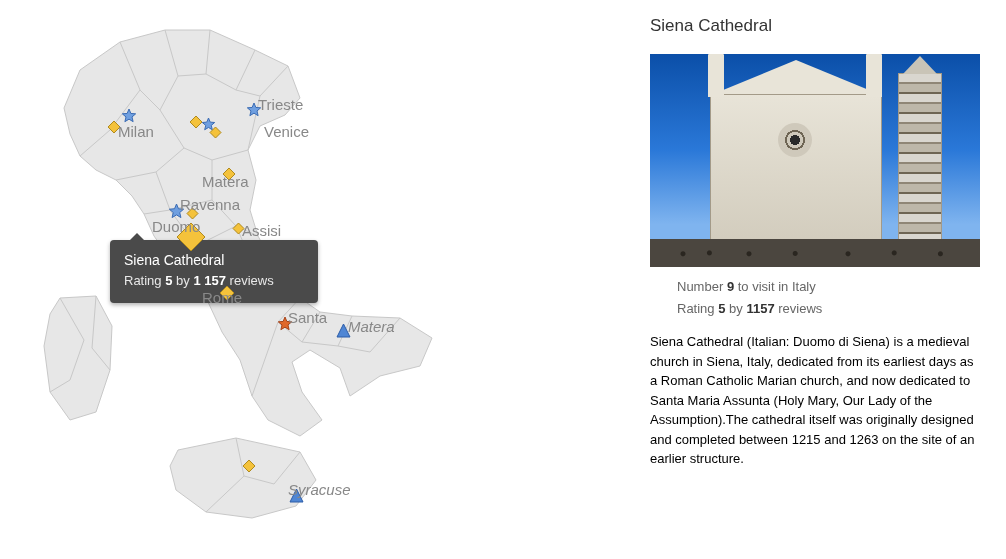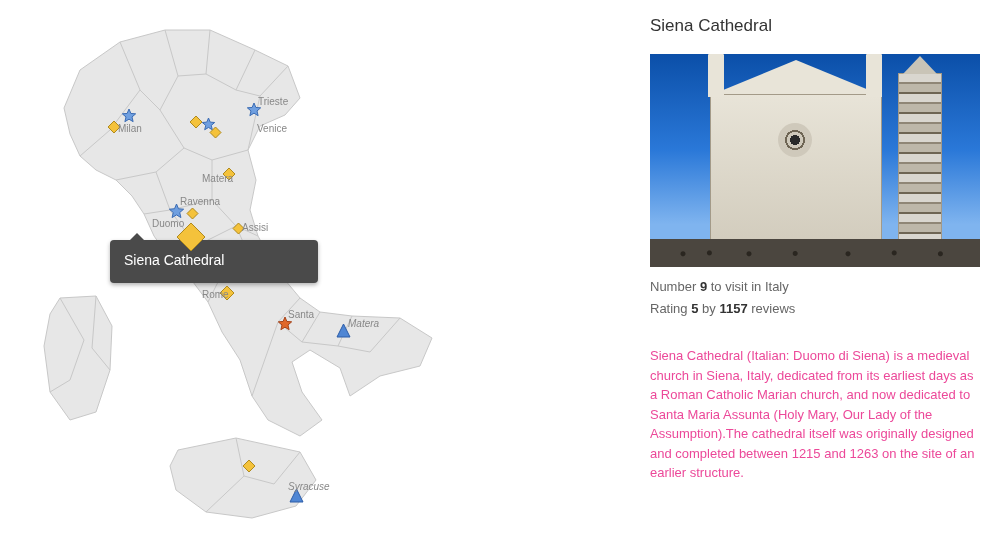--- a/index.html
+++ b/index.html
@@ -34,21 +34,21 @@
     position: absolute;
     transform: translate(-50%, -50%);
     cursor: pointer;
   }
   .marker .shape {
     display: block;
   }
   .marker-label {
     position: absolute;
     white-space: nowrap;
-    font-size: 10px;
+    font-size: 15px;
     color: #888;
     pointer-events: none;
   }
   .tooltip {
     position: absolute;
     background: #4a4a4a;
     color: #e8e8e8;
     border-radius: 4px;
     padding: 10px 14px 12px 14px;
     box-shadow: 0 2px 4px rgba(0,0,0,.3);
@@ -124,23 +124,23 @@
     background:
       radial-gradient(circle at 10% 60%, #2a2620 0 2px, transparent 3px),
       radial-gradient(circle at 18% 55%, #2a2620 0 2px, transparent 3px),
       radial-gradient(circle at 30% 60%, #2a2620 0 2px, transparent 3px),
       radial-gradient(circle at 44% 58%, #2a2620 0 2px, transparent 3px),
       radial-gradient(circle at 60% 60%, #2a2620 0 2px, transparent 3px),
       radial-gradient(circle at 74% 55%, #2a2620 0 2px, transparent 3px),
       radial-gradient(circle at 88% 60%, #2a2620 0 2px, transparent 3px);
   }
 
-  .stat-line { color:#666; margin-top:10px; line-height:1.5; }
+  .stat-line { color:#666; margin-top:10px; line-height:1.5;margin-left:27px; }
   .stat-line b { color:#333; font-weight:bold; }
-  .desc { margin-top:28px; color:#ec4899; line-height:1.5; max-width: 330px; }
+  .desc { margin-top:14px; color:#000000; line-height:1.5; max-width: 330px; }
 </style>
 </head>
 <body>
 
 <div class="wrap">
 
   <div class="map-panel">
 
     <svg width="640" height="559" viewBox="0 0 640 559">
       <defs>
@@ -193,20 +193,27 @@
         <path d="M60,298 L84,340 L70,380 L50,392"></path>
         <path d="M96,296 L92,348 L110,370"></path>
 
         <path d="M236,438 L244,476 L206,512"></path>
         <path d="M300,452 L274,484 L244,476"></path>
       </g>
     </svg>
 
     <div class="tooltip" style="left:110px; top:240px;">
       <div class="tt-title">Siena Cathedral</div>
+      <div class="tt-sub">
+        <span>Rating</span>
+        <b>5</b>
+        <span>by</span>
+        <b>1 157</b>
+        <span>reviews</span>
+      </div>
     </div>
   <div class="marker" style="left: 121px; top: 108px;">
         <svg width="16" height="16" viewBox="0 0 16 16" class="shape">
           <polygon points="8.00,1.00 9.85,5.45 14.66,5.84 11.00,8.97 12.11,13.66 8.00,11.15 3.89,13.66 5.00,8.97 1.34,5.84 6.15,5.45" fill="#6f9fe0" stroke="#3a6bb3" stroke-width="1"></polygon>
         </svg>
       </div>
       <div class="marker" style="left: 107px; top: 120px;">
         <svg width="14" height="14" viewBox="0 0 14 14" class="shape">
           <polygon points="7,1 13,7 7,13 1,7" fill="#f4c23b" stroke="#b08a1e" stroke-width="1"></polygon>
         </svg>
@@ -276,21 +283,21 @@
           <polygon points="7,1 13,7 7,13 1,7" fill="#f4c23b" stroke="#b08a1e" stroke-width="1"></polygon>
         </svg>
       </div>
       <div class="marker" style="left: 289px; top: 488px;">
         <svg width="15" height="15" viewBox="0 0 15 15" class="shape">
           <polygon points="7.5,1 14,14 1,14" fill="#4f86d4" stroke="#2d5da8" stroke-width="1"></polygon>
         </svg>
       </div>
       <div class="marker-label" style="left: 258px; top: 96px;">Trieste</div>
       <div class="marker-label" style="left: 118px; top: 123px;">Milan</div>
-      <div class="marker-label" style="left: 213px; top: 123px; padding-left: 44px;">Venice</div>
+      <div class="marker-label" style="left: 220px; top: 123px; padding-left: 44px;">Venice</div>
       <div class="marker-label" style="left: 202px; top: 173px;">Matera</div>
       <div class="marker-label" style="left: 180px; top: 196px;">Ravenna</div>
       <div class="marker-label" style="left: 152px; top: 218px;">Duomo</div>
       <div class="marker-label" style="left: 242px; top: 222px;">Assisi</div>
       <div class="marker-label" style="left: 202px; top: 289px;">Rome</div>
       <div class="marker-label" style="left: 288px; top: 309px;">Santa</div>
       <div class="marker-label" style="left: 348px; top: 318px; font-style: italic;">Matera</div>
       <div class="marker-label" style="left: 288px; top: 481px; font-style: italic;">Syracuse</div>
     </div>
 

